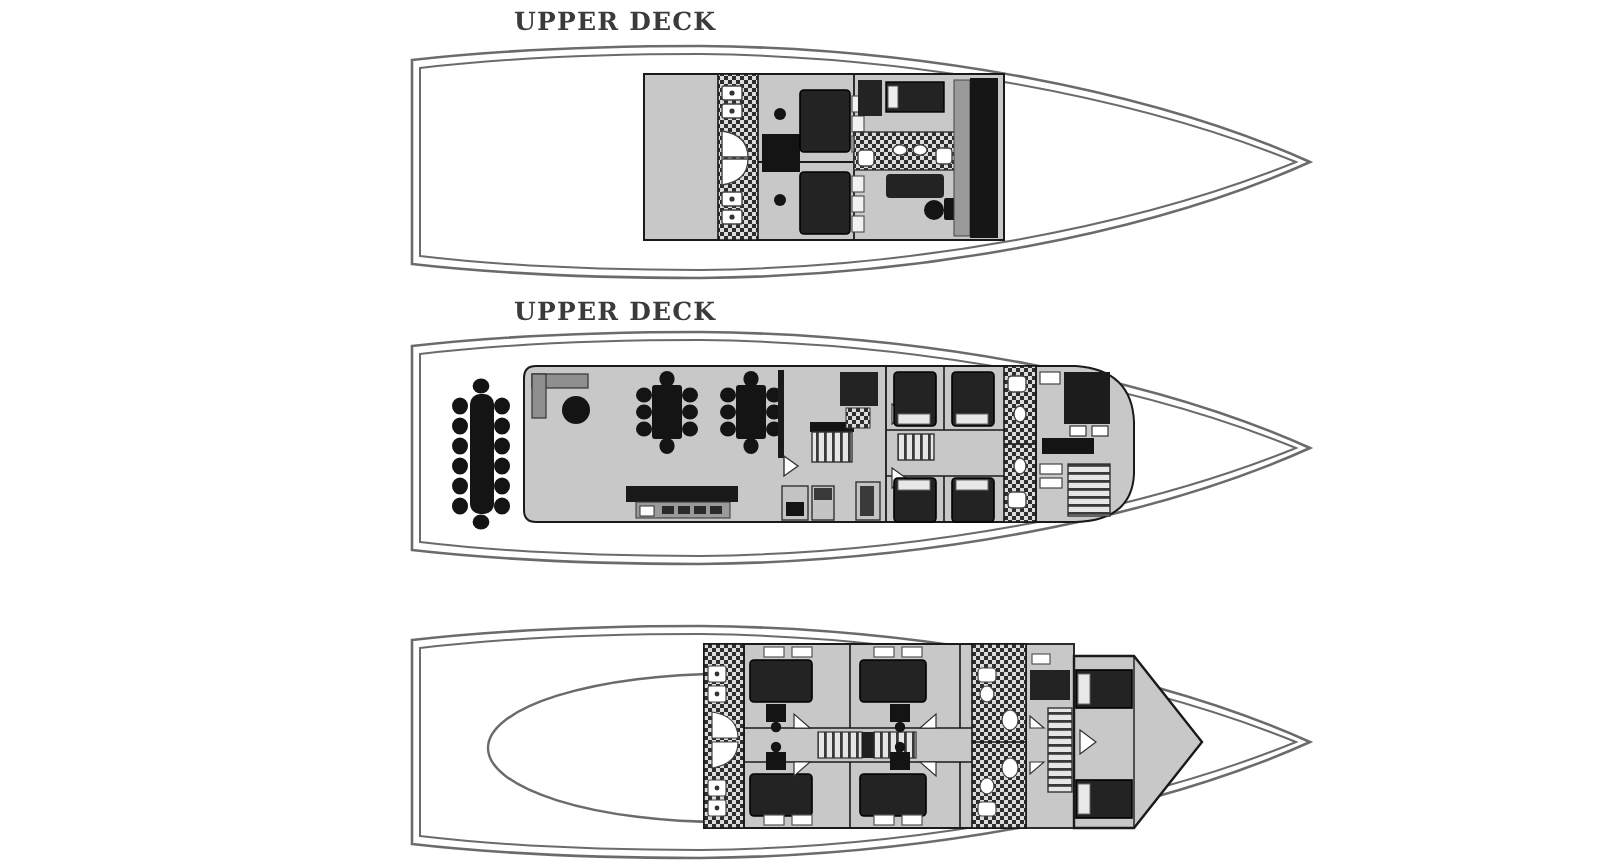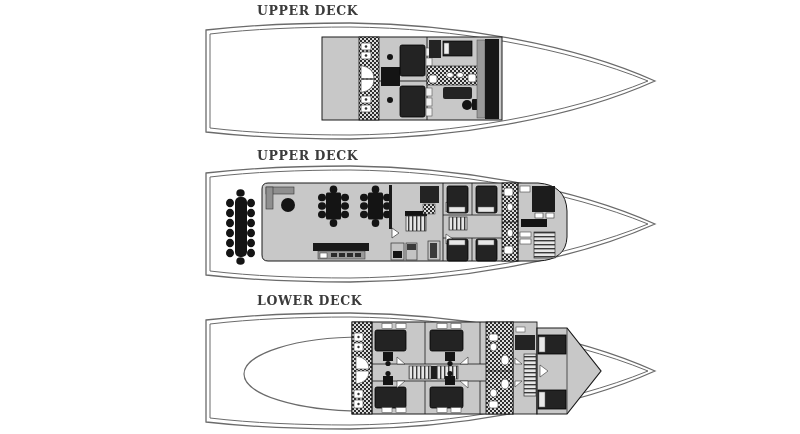--- a/index.html
+++ b/index.html
@@ -25,21 +25,20 @@
   #lower-label{top:293px;}
   svg{position:absolute;left:0;top:0;}
 </style>
 </head>
 <body>
 
 <div class="canvas">
 
   <div class="deck-label" id="upper-label">UPPER DECK</div>
   <div class="deck-label" id="main-label">UPPER DECK</div>
-  <div class="deck-label" id="lower-label">LOWER DECK</div>
 
   <svg width="800" height="434" viewBox="0 0 800 434">
     <defs>
       <g id="hull">
         <path d="M206,-51 C250,-56 300,-58 350,-58 C460,-57 575,-36 655,0 C575,36 460,57 350,58 C300,58 250,56 206,51 Z" fill="#ffffff" stroke="#6b6b6b" stroke-width="1.3"></path>
         <path d="M210,-47 C252,-52 300,-54 350,-54 C455,-53 567,-33 648,0 C567,33 455,53 350,54 C300,54 252,52 210,47 Z" fill="none" stroke="#6b6b6b" stroke-width="1"></path>
       </g>
       <pattern id="hatch" width="4" height="4" patternUnits="userSpaceOnUse">
         <rect width="4" height="4" fill="#dcdcdc"></rect>
         <rect width="2" height="2" fill="#2e2e2e"></rect>

